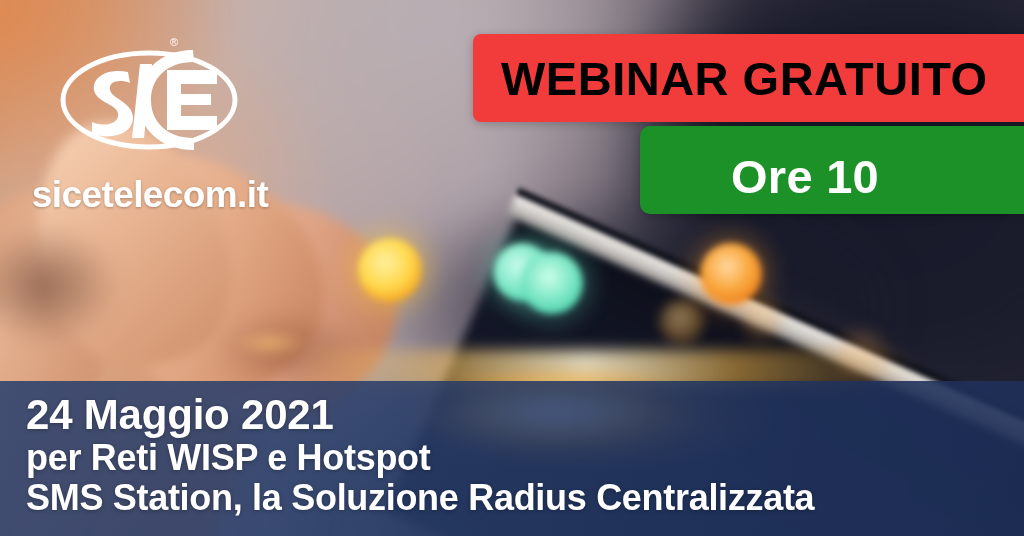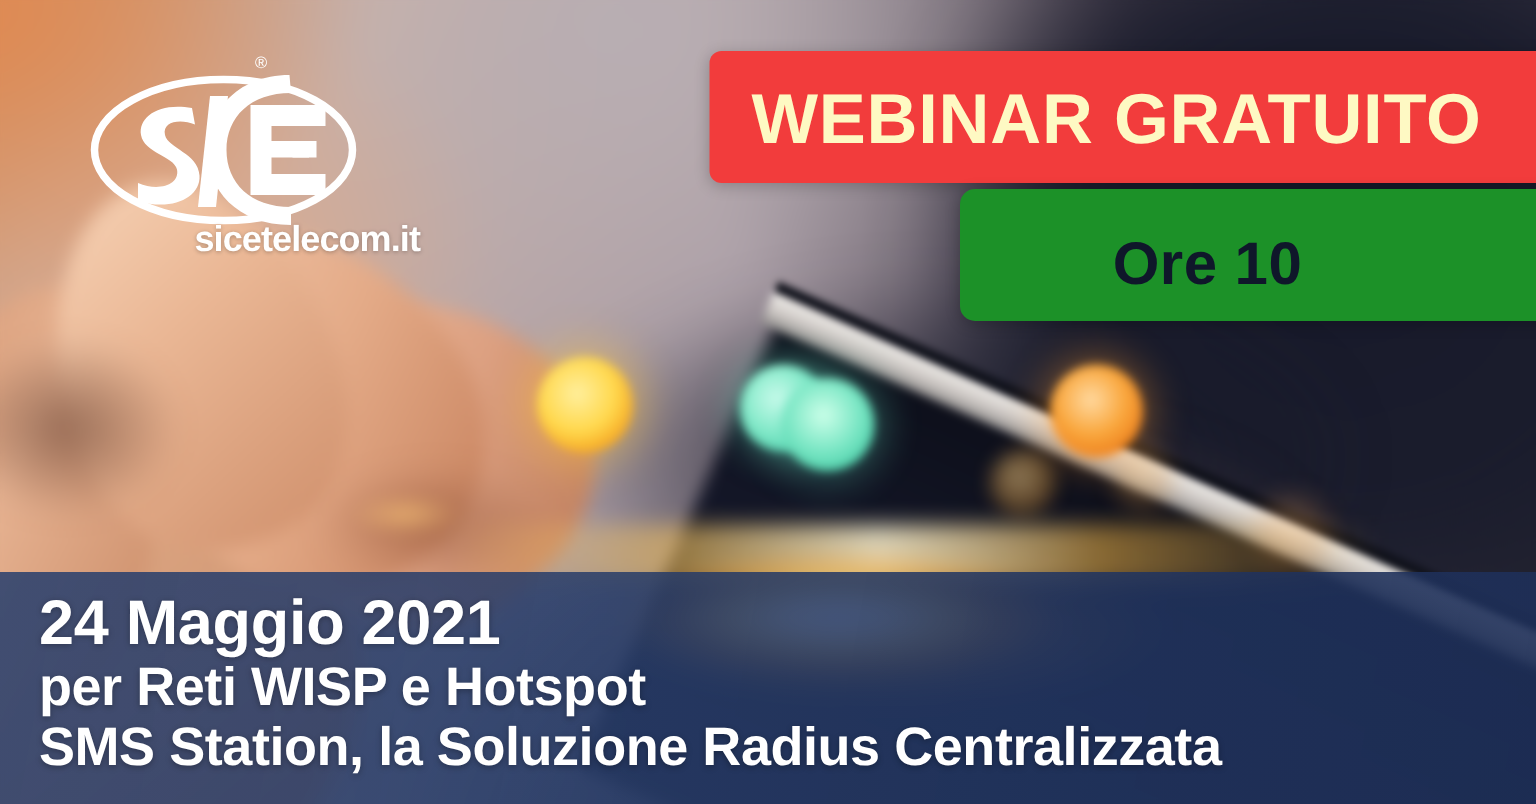--- a/index.html
+++ b/index.html
@@ -260,25 +260,25 @@
     position: absolute;
     left: 150px;
     top: 3px;
     color: #ffffff;
     font-size: 11px;
     line-height: 1;
   }
   .logo-word {
     position: absolute;
     left: 0;
-    top: 112px;
+    top: 140px;
     width: 260px;
-    text-align: right;
+    text-align: center;
     color: #ffffff;
-    font-size: 24px;
+    font-size: 37px;
     font-weight: bold;
     letter-spacing: -0.6px;
     text-shadow: 0 1px 3px rgba(0,0,0,0.28);
   }
 
   
   .badge-red {
     position: absolute;
     left: 473px;
     top: 34px;
@@ -286,21 +286,21 @@
     height: 88px;
     background: #f23c3c;
     border-radius: 8px 0 0 8px;
     box-shadow: 0 2px 10px rgba(0,0,0,0.22);
     display: flex;
     align-items: center;
     box-sizing: border-box;
     padding-left: 28px;
   }
   .badge-red-label {
-    color: #fef9c3;
+    color: #000000;
     font-size: 47px;
     font-weight: bold;
     letter-spacing: 0.5px;
     line-height: 1;
     white-space: nowrap;
   }
 
   
   .badge-green {
     position: absolute;
@@ -311,22 +311,22 @@
     background: #1c9128;
     border-radius: 10px 0 0 10px;
     box-shadow: 0 2px 10px rgba(0,0,0,0.22);
     display: flex;
     align-items: center;
     justify-content: center;
     box-sizing: border-box;
     padding-right: 110px;
   }
   .badge-green-label {
-    color: #0f172a;
-    font-size: 40px;
+    color: #ffffff;
+    font-size: 47px;
     font-weight: bold;
     letter-spacing: 0.3px;
     line-height: 1;
     white-space: nowrap;
     margin-top: 12px;
   }
 
   
   .caption-bar {
     position: absolute;

